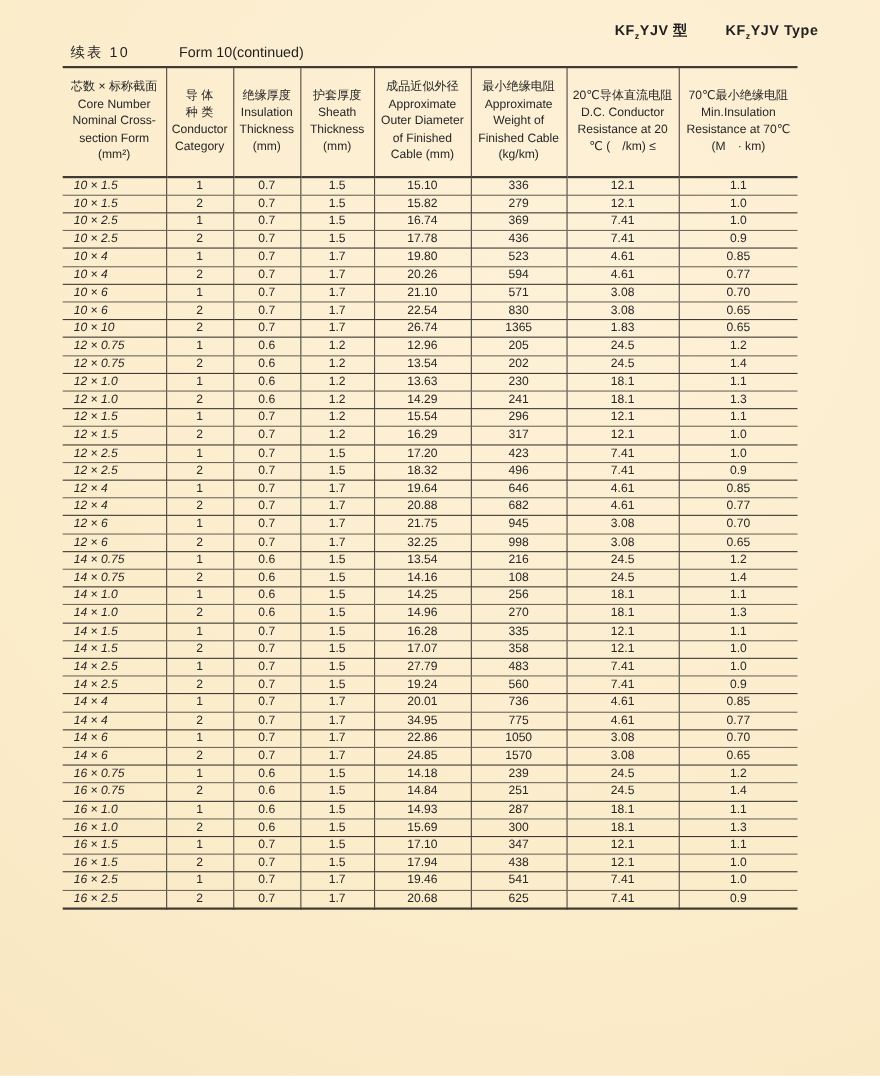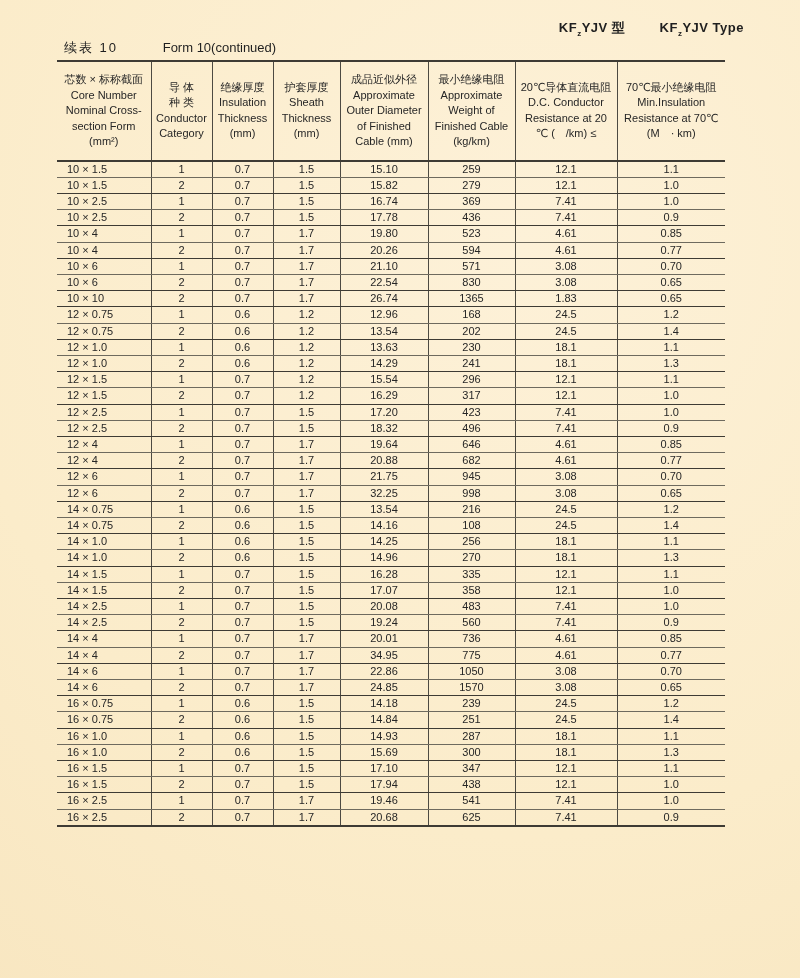--- a/index.html
+++ b/index.html
@@ -51,21 +51,21 @@
     padding:10px 2px; color:#262626;
   }
   tbody td {
     font-size:11px; height:15.2px; line-height:15.2px;
     text-align:center; padding:0 2px;
     border-bottom:1px solid #6e6a5e;
     color:#262626;
   }
   tbody tr.group-end td { border-bottom:1.7px solid #3e3b34; }
   tbody tr:last-child td { border-bottom:none; }
-  tbody td.c-left { text-align:left; padding-left:10px; }
+  tbody td.c-left { text-align:left; padding-left:10px;font-style:italic; }
 </style>
 </head>
 <body>
 
 <div class="sheet">
 
   <div class="doc-type">
     <span><span>KF</span><sub>z</sub><span>YJV 型</span></span>
     <span class="gap"></span>
     <span><span>KF</span><sub>z</sub><span>YJV Type</span></span>
@@ -100,21 +100,21 @@
             <th><span>70℃最小绝缘电阻</span><br><span>Min.Insulation</span><br><span>Resistance at 70℃</span><br><span>(M　· km)</span></th>
           </tr>
       </thead>
       <tbody>
           <tr>
             <td class="c-left">10 × 1.5</td>
             <td>1</td>
             <td>0.7</td>
             <td>1.5</td>
             <td>15.10</td>
-            <td>259</td>
+            <td>336</td>
             <td>12.1</td>
             <td>1.1</td>
           </tr>
           <tr class="group-end">
             <td class="c-left">10 × 1.5</td>
             <td>2</td>
             <td>0.7</td>
             <td>1.5</td>
             <td>15.82</td>
             <td>279</td>
@@ -190,21 +190,21 @@
             <td>1365</td>
             <td>1.83</td>
             <td>0.65</td>
           </tr>
           <tr>
             <td class="c-left">12 × 0.75</td>
             <td>1</td>
             <td>0.6</td>
             <td>1.2</td>
             <td>12.96</td>
-            <td>168</td>
+            <td>205</td>
             <td>24.5</td>
             <td>1.2</td>
           </tr>
           <tr class="group-end">
             <td class="c-left">12 × 0.75</td>
             <td>2</td>
             <td>0.6</td>
             <td>1.2</td>
             <td>13.54</td>
             <td>202</td>
@@ -369,21 +369,21 @@
             <td>17.07</td>
             <td>358</td>
             <td>12.1</td>
             <td>1.0</td>
           </tr>
           <tr>
             <td class="c-left">14 × 2.5</td>
             <td>1</td>
             <td>0.7</td>
             <td>1.5</td>
-            <td>20.08</td>
+            <td>27.79</td>
             <td>483</td>
             <td>7.41</td>
             <td>1.0</td>
           </tr>
           <tr class="group-end">
             <td class="c-left">14 × 2.5</td>
             <td>2</td>
             <td>0.7</td>
             <td>1.5</td>
             <td>19.24</td>

